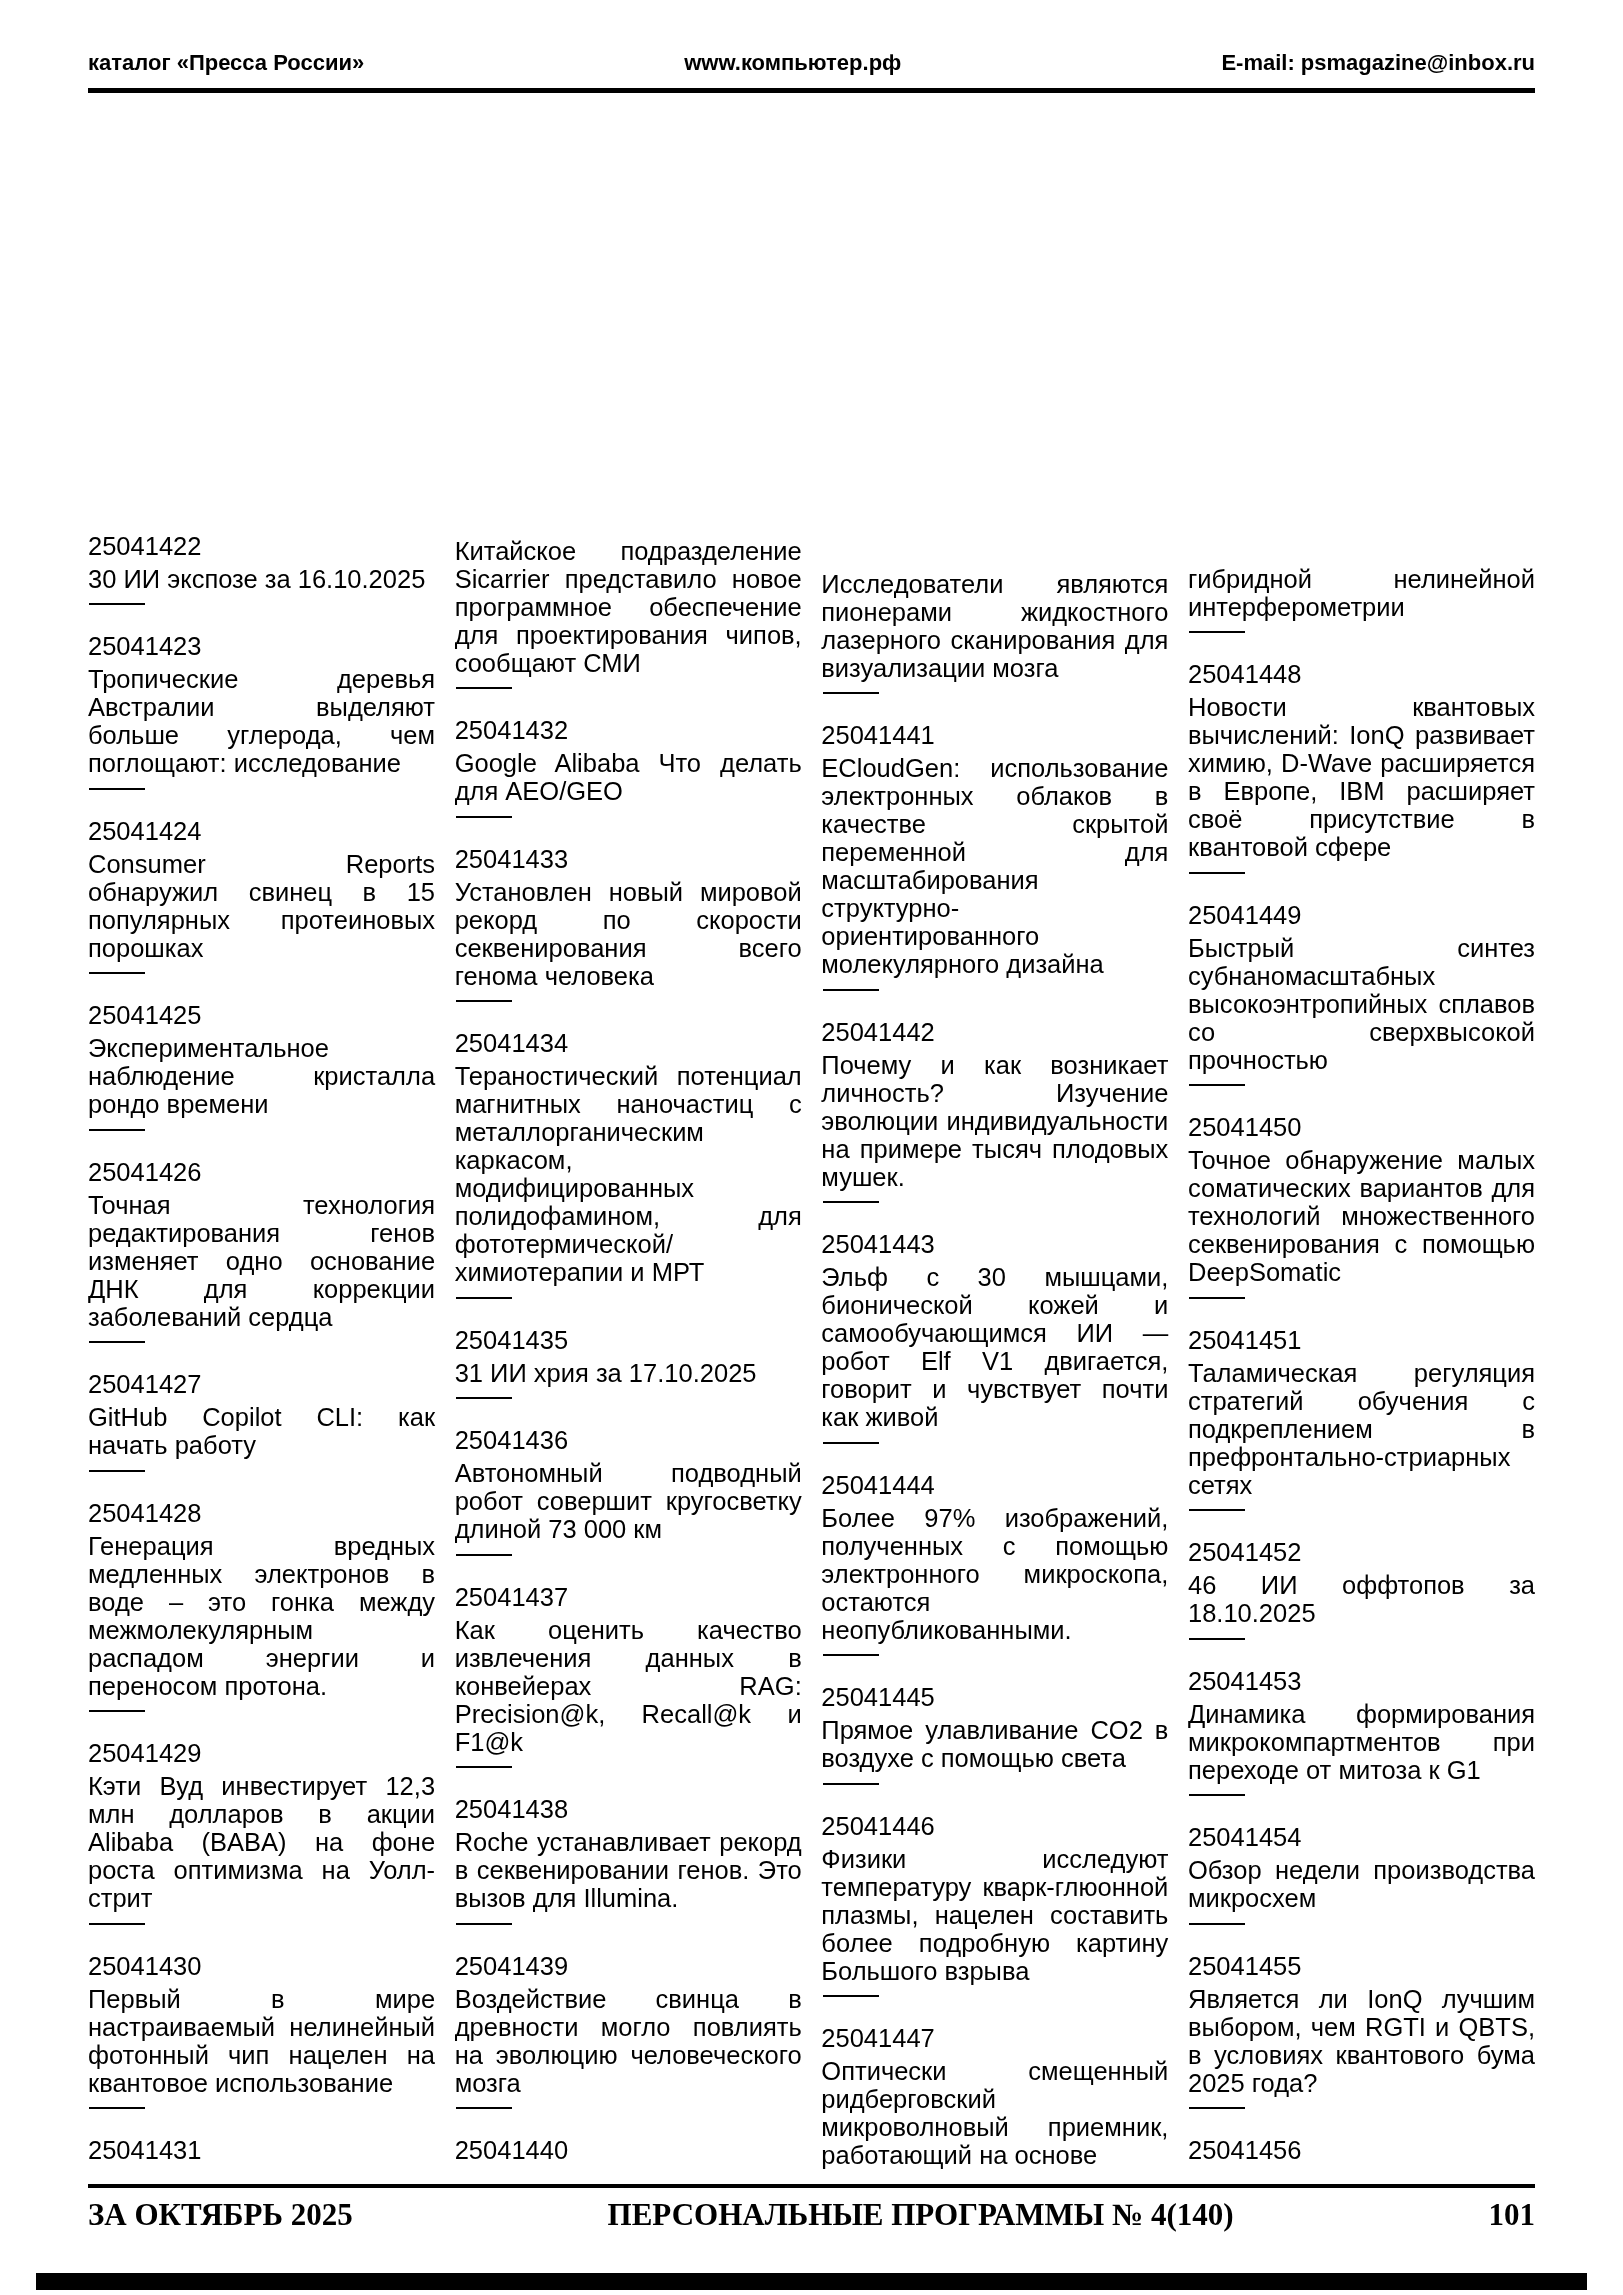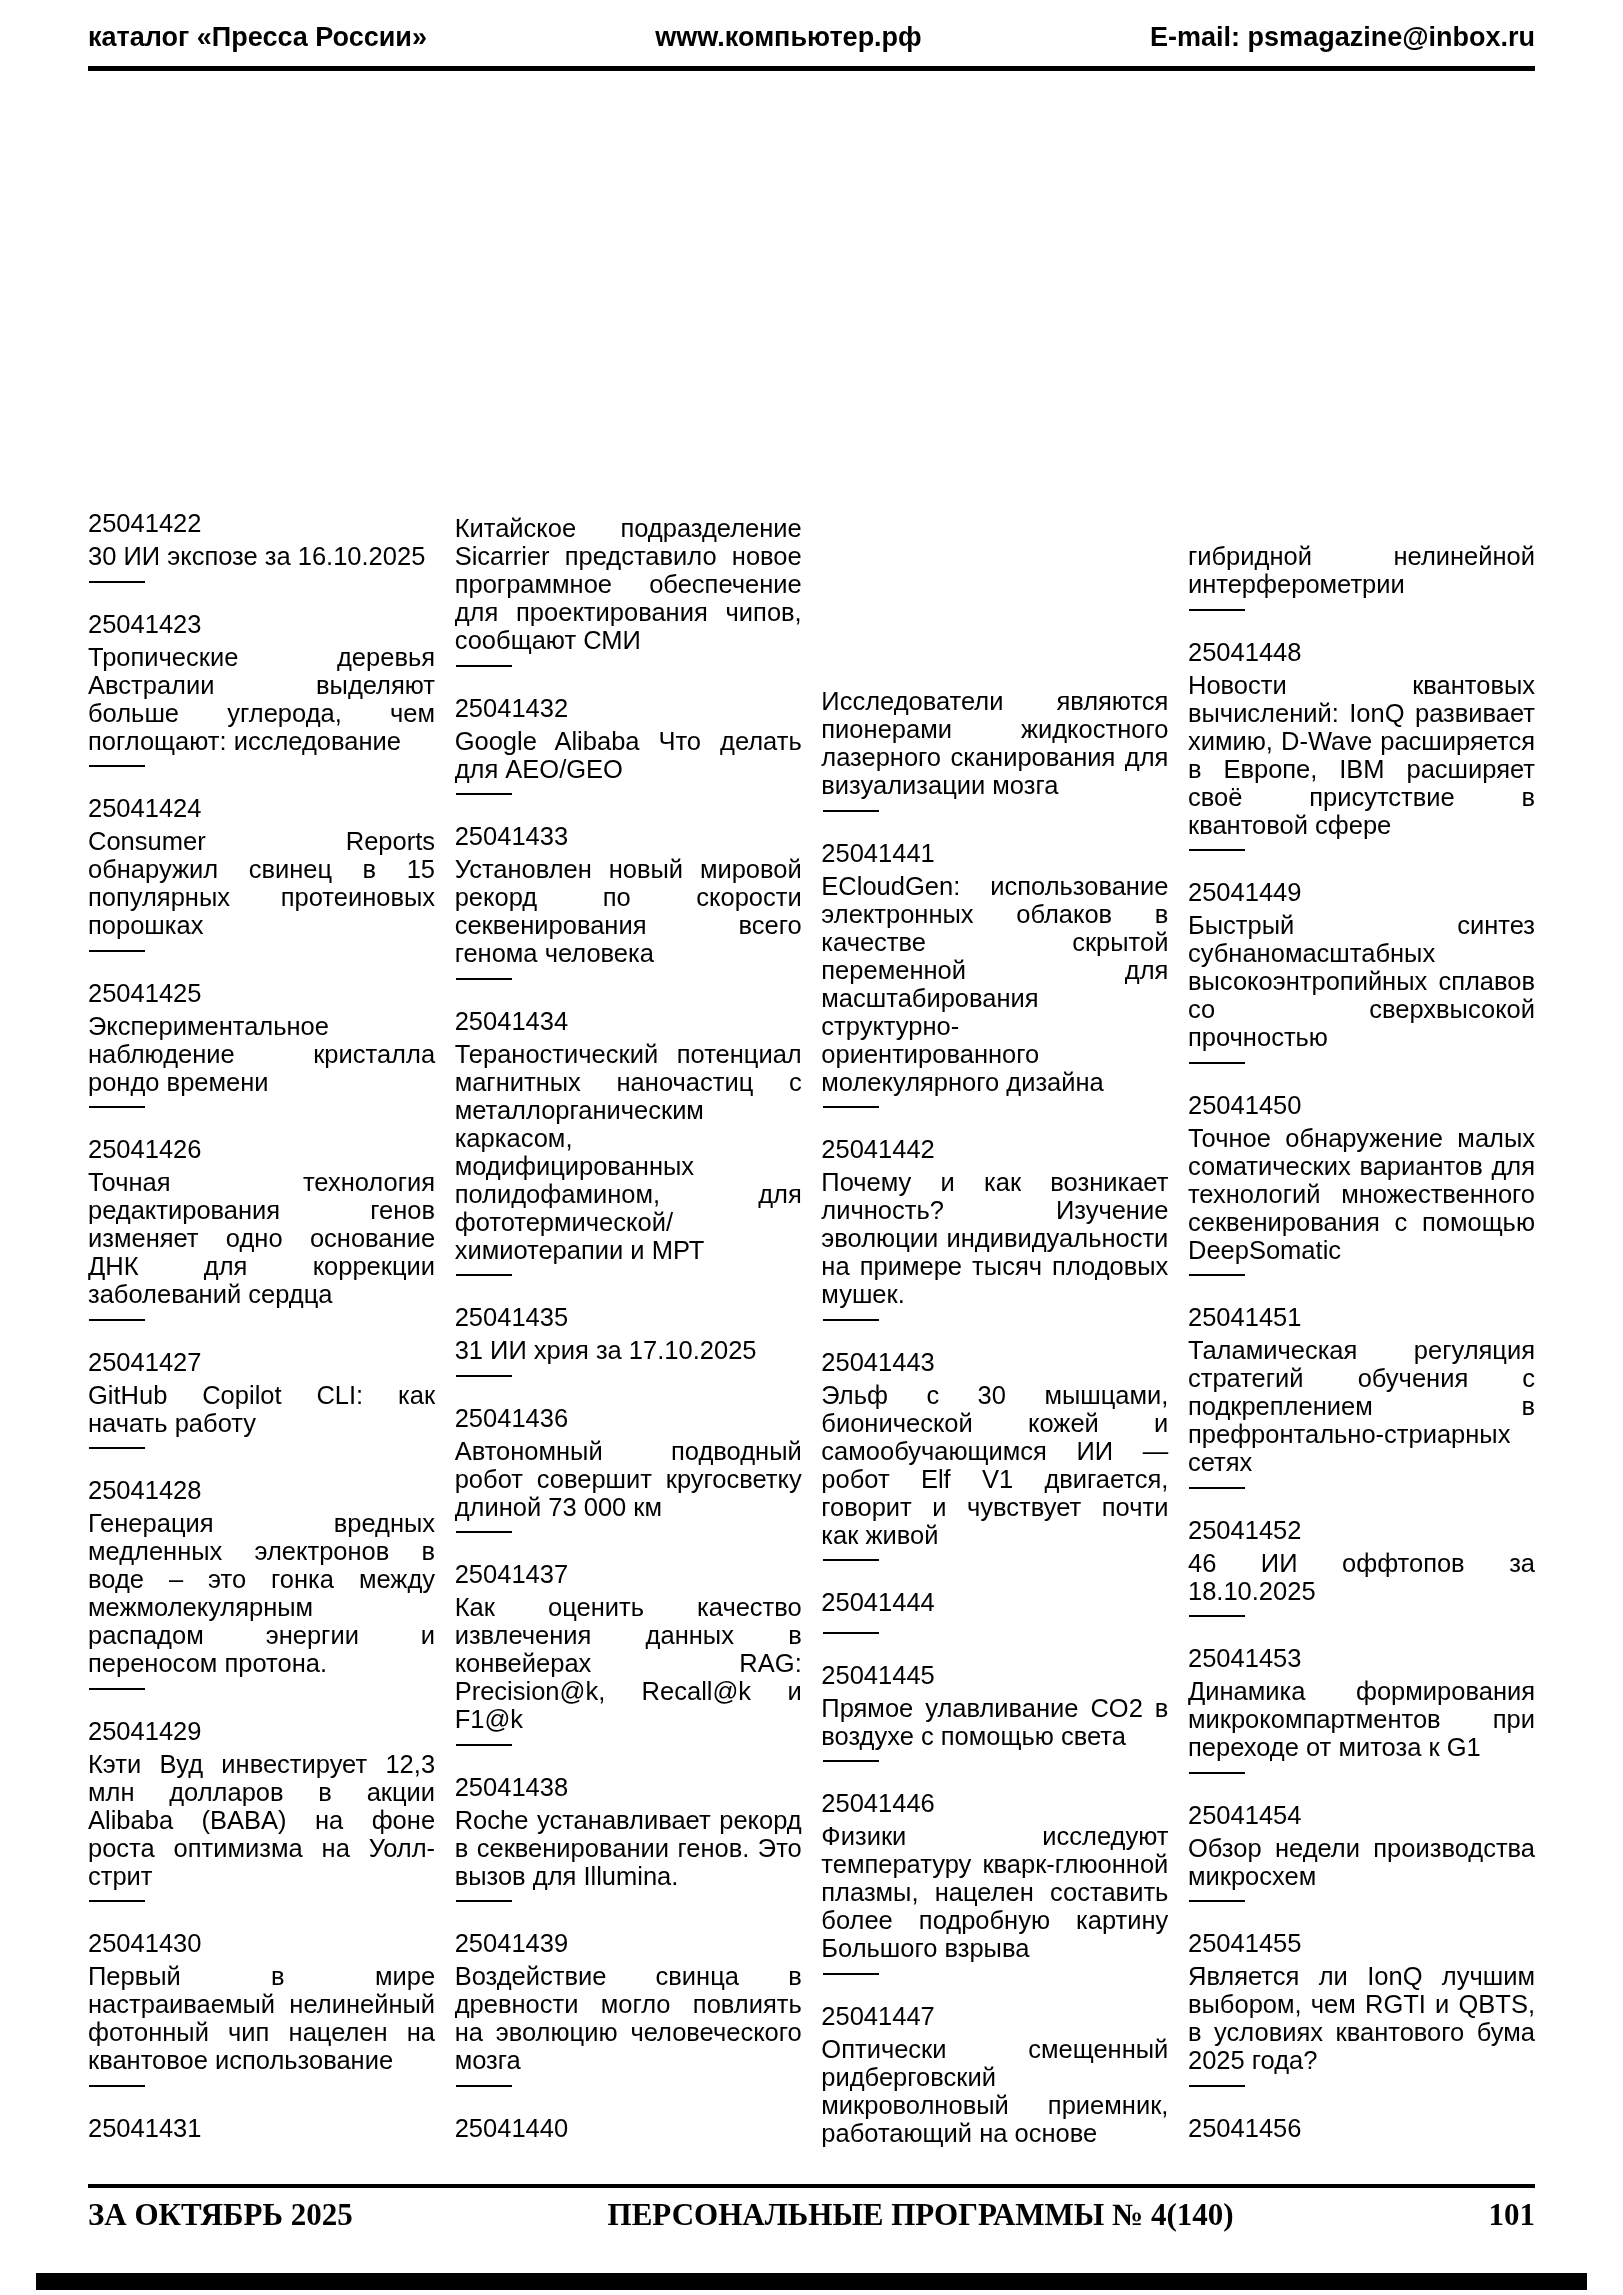--- a/index.html
+++ b/index.html
@@ -5,23 +5,23 @@
   html, body { margin: 0; padding: 0; background: #ffffff; }
   body {
     width: 1623px; height: 2295px;
     position: relative;
     font-family: "Liberation Sans", sans-serif;
     color: #000;
     overflow: hidden;
   }
   .page { position: absolute; inset: 0; }
   .header {
-    margin: 0 88px; padding-top: 23px;
+    margin: 0 88px; padding-top: 51px;
     display: flex; justify-content: space-between; align-items: baseline;
-    font-weight: bold; font-size: 27px; line-height: 1.1;
+    font-weight: bold; font-size: 22px; line-height: 1.1;
   }
   .header-rule {
     margin: 13px 88px 0 88px;
     border: 0; border-top: 5.9px solid #000; height: 0;
   }
   .columns {
     margin: 22px 88px 0 88px;
     display: flex; gap: 19.6px;
     height: 2054px; overflow: hidden; align-items: flex-end;
   }
@@ -136,20 +136,21 @@
         <div class="num">25041441</div>
         <div class="txt">ECloudGen: использование электронных облаков в качестве скрытой переменной для масштабирования структурно-ориентированного молекулярного дизайна</div>
         <div class="sep"></div>
         <div class="num">25041442</div>
         <div class="txt">Почему и как возникает личность? Изучение эволюции индивидуальности на примере тысяч плодовых мушек.</div>
         <div class="sep"></div>
         <div class="num">25041443</div>
         <div class="txt">Эльф с 30 мышцами, бионической кожей и самообучающимся ИИ — робот Elf V1 двигается, говорит и чувствует почти как живой</div>
         <div class="sep"></div>
         <div class="num">25041444</div>
+        <div class="txt">Более 97% изображений, полученных с помощью электронного микроскопа, остаются неопубликованными.</div>
         <div class="sep"></div>
         <div class="num">25041445</div>
         <div class="txt">Прямое улавливание CO2 в воздухе с помощью света</div>
         <div class="sep"></div>
         <div class="num">25041446</div>
         <div class="txt">Физики исследуют температуру кварк-глюонной плазмы, нацелен составить более подробную картину Большого взрыва</div>
         <div class="sep"></div>
         <div class="num">25041447</div>
         <div class="txt">Оптически смещенный ридберговский микроволновый приемник, работающий на основе</div>
       </div>

